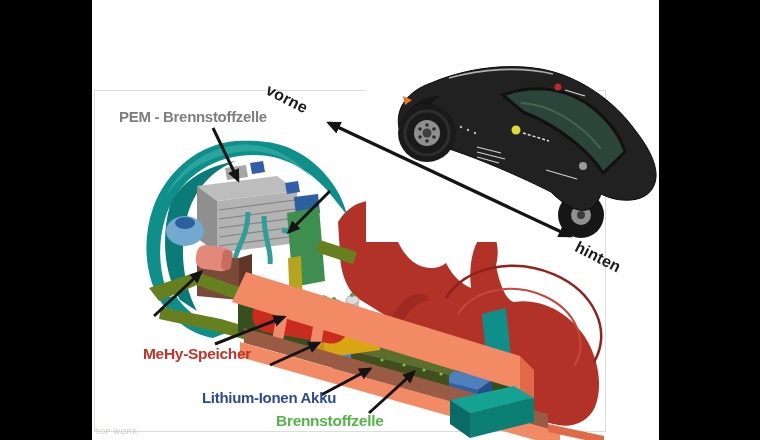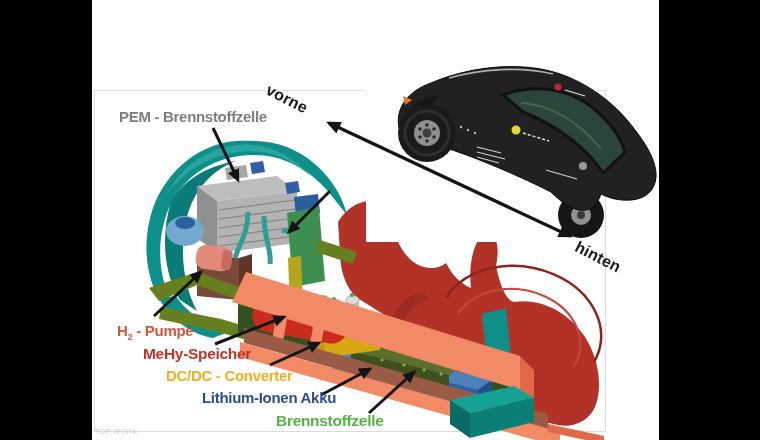--- a/index.html
+++ b/index.html
@@ -205,25 +205,23 @@
       <path marker-end="url(#ah)" d="M270,365 L319,343"></path>
       <path marker-end="url(#ah)" d="M321,395 L370,369"></path>
       <path marker-end="url(#ah)" d="M369,413 L414,372"></path>
     </g>
     <path stroke="#141414" stroke-width="3.2" fill="none" marker-start="url(#ah)" marker-end="url(#ah)" d="M329,123 L570,236"></path>
   </svg>
 
   <div class="lbl" style="left: 119px; top: 109px; font-size: 15px; color: rgb(126, 126, 126);">PEM - Brennstoffzelle</div>
 
 
-  <div class="lbl" style="left: 117px; top: 323px; font-size: 15px; color: rgb(212, 88, 63);"><span>H</span><sub>2</sub><span> - Pumpe</span></div>
 
   <div class="lbl" style="left: 143px; top: 345px; font-size: 15.5px; color: rgb(191, 53, 39); text-align: right;">MeHy-Speicher</div>
 
-  <div class="lbl" style="left: 166px; top: 368px; font-size: 15px; color: rgb(239, 175, 31);">DC/DC - Converter</div>
 
   <div class="lbl" style="left: 202px; top: 390px; font-size: 15px; color: rgb(45, 75, 144);">Lithium-Ionen Akku</div>
 
   <div class="lbl" style="left: 276px; top: 412px; font-size: 15.5px; color: rgb(85, 179, 71);">Brennstoffzelle</div>
 
   <div class="lbl rot" style="left:271px;top:81px">vorne</div>
 
   <div class="lbl rot" style="left:580px;top:238px">hinten</div>
 
   <div class="watermark">TOP WORK</div>

